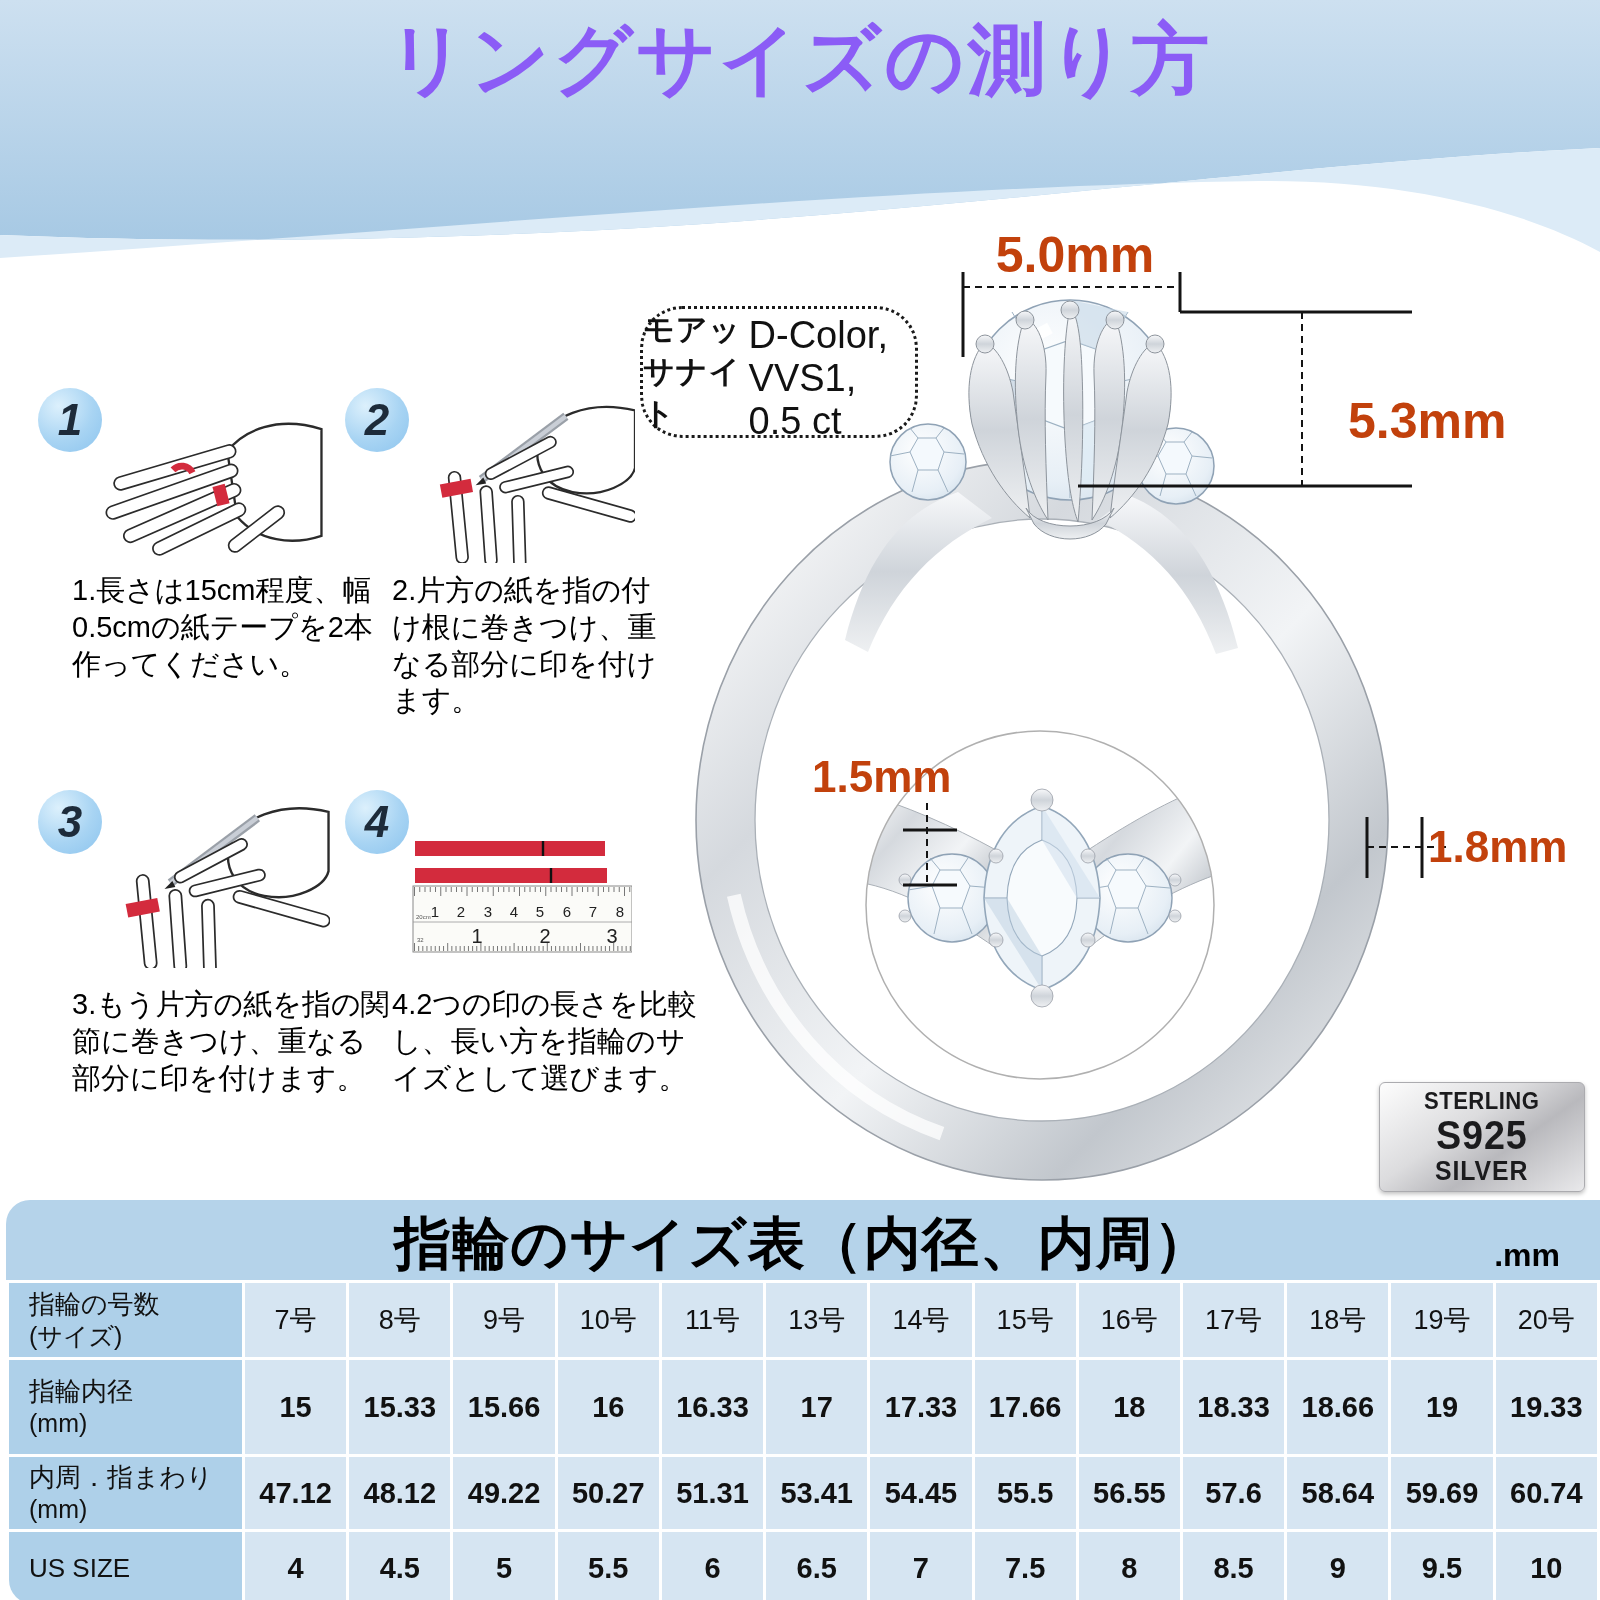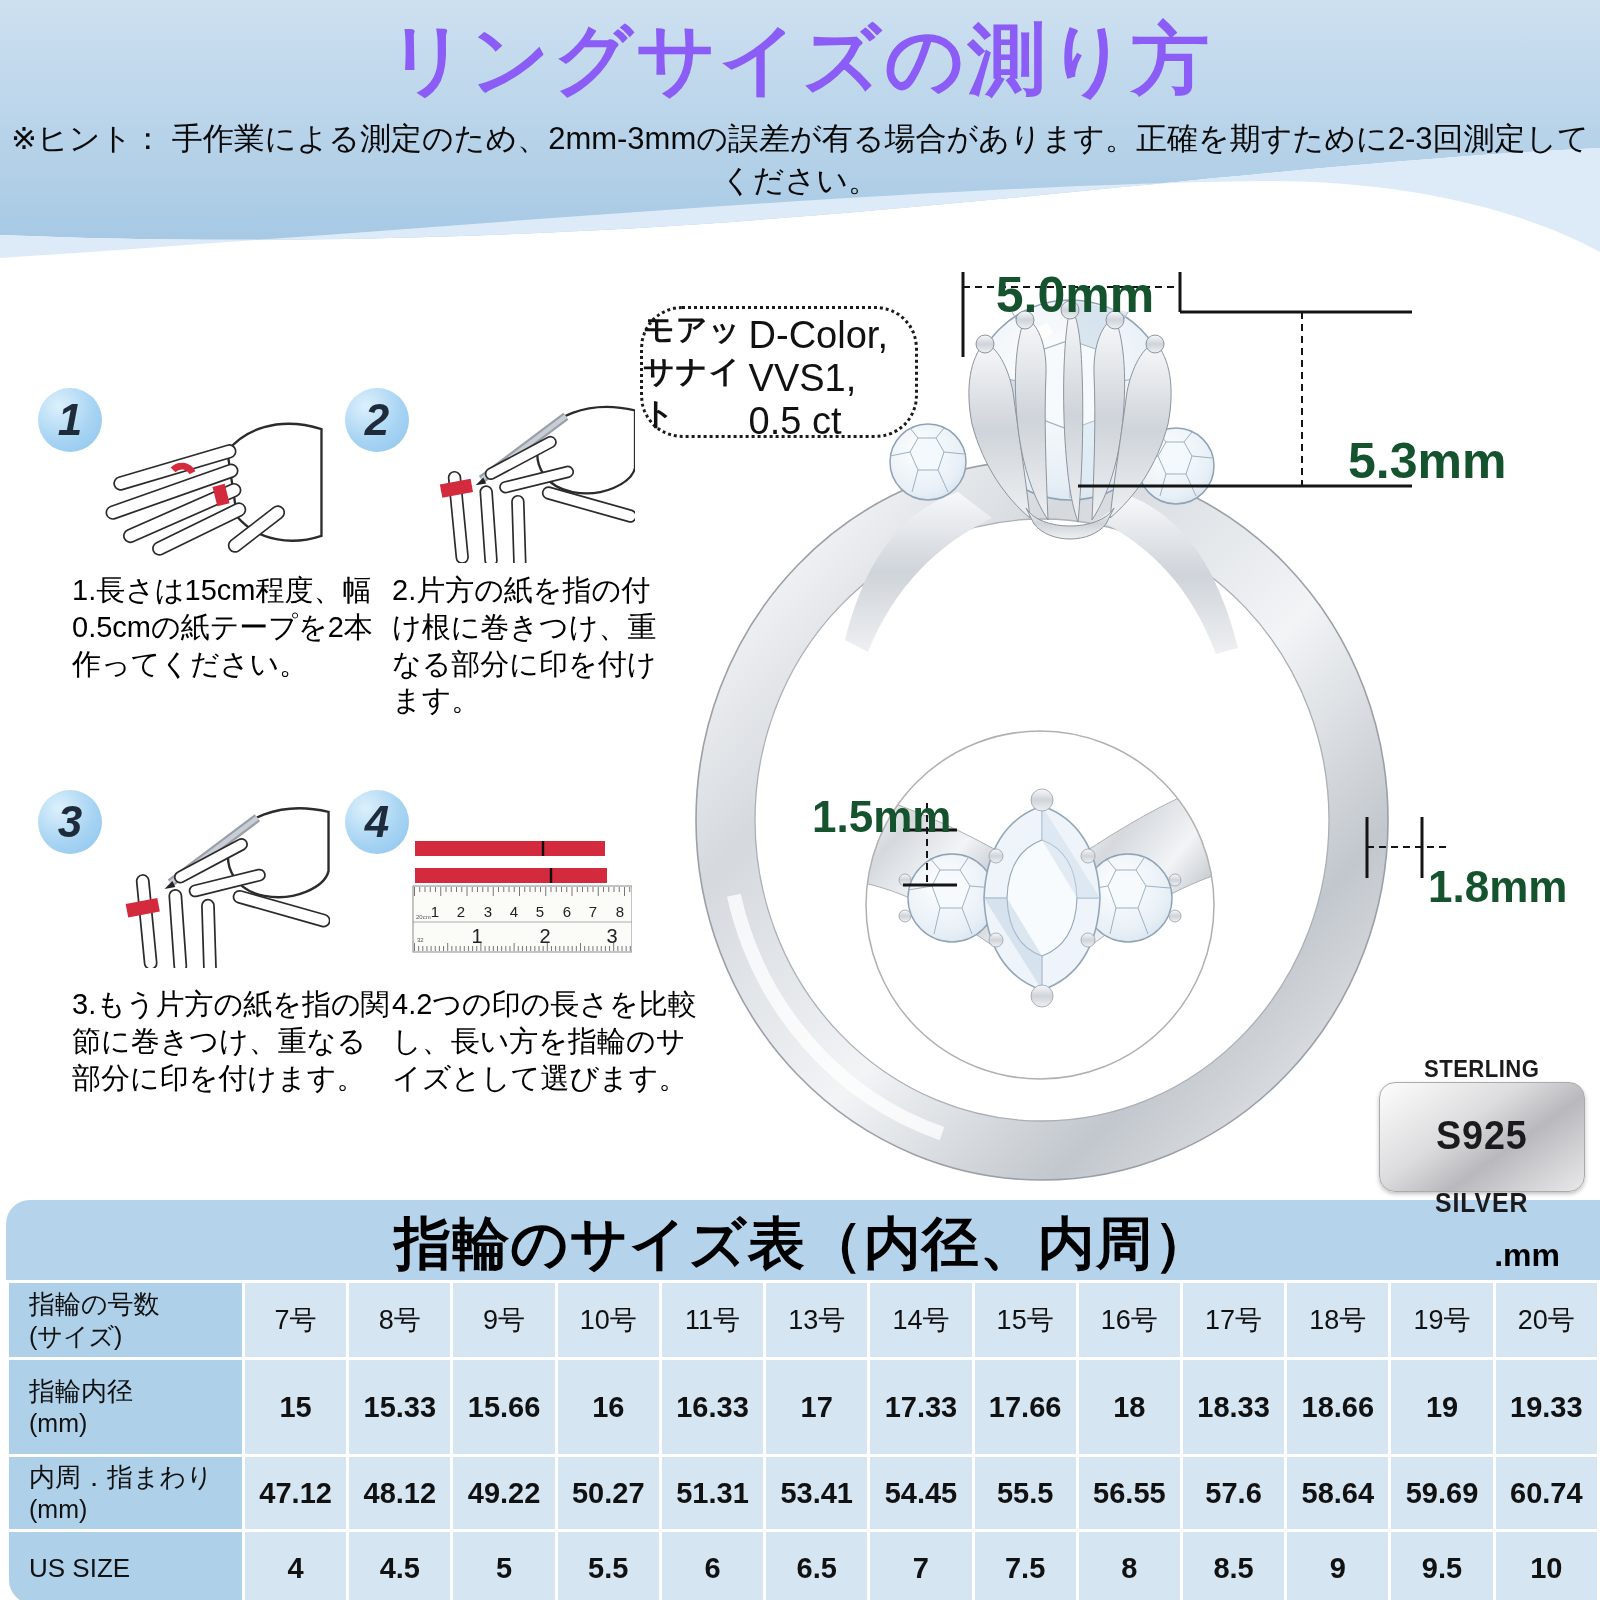--- a/index.html
+++ b/index.html
@@ -22,30 +22,30 @@
   .a4{left:392px;top:806px;width:240px;height:152px;}
   .cap{position:absolute;margin:0;z-index:2;font-size:29px;font-weight:400;line-height:1.27;color:#000;}
   .c1{left:72px;top:572px;width:312px;} .c2{left:392px;top:572px;width:276px;}
   .c3{left:72px;top:986px;width:320px;} .c4{left:392px;top:986px;width:308px;}
   .ring-svg{position:absolute;left:0;top:0;z-index:1;}
   .stone-label{position:absolute;left:640px;top:306px;width:272px;height:126px;z-index:3;
                border:3px dotted #1a1a1a;border-radius:42px;background:#fff;
                display:flex;flex-direction:row;align-items:center;justify-content:center;color:#111;}
   .sl1{font-size:31px;font-weight:700;letter-spacing:1px;}
   .sl2{font-size:38px;font-weight:400;margin-top:12px;}
-  .meas{position:absolute;z-index:3;color:#14532d;font-weight:600;margin-top:40px;}
+  .meas{position:absolute;z-index:3;color:#c2410c;font-weight:600;}
   .m50{left:980px;top:226px;width:190px;text-align:center;font-size:50px;}
   .m53{left:1348px;top:392px;font-size:50px;}
   .m15{left:812px;top:752px;font-size:44px;}
   .m18{left:1428px;top:822px;font-size:44px;}
   .s925{position:absolute;left:1379px;top:1082px;width:204px;height:108px;z-index:3;
-        border-radius:16px;border:1px solid #ababaf;
+        border-radius:6px;border:1px solid #ababaf;
         background:linear-gradient(145deg,#fdfdfd,#dcdcde 40%,#b9b9bd 62%,#e9e9eb);
         box-shadow:0 2px 4px rgba(0,0,0,.25);
-        display:flex;flex-direction:column;align-items:center;justify-content:center;color:#1b1b1d;gap:32px;}
+        display:flex;flex-direction:column;align-items:center;justify-content:center;color:#1b1b1d;}
   .s925 .s1{font-size:24px;font-weight:800;letter-spacing:.5px;transform:scaleX(.92);}
   .s925 .s2{font-size:41px;font-weight:900;letter-spacing:1px;line-height:1.02;transform:scaleX(.92);}
   .s925 .s3{font-size:27px;font-weight:800;letter-spacing:1px;transform:scaleX(.92);}
   .size-table{position:absolute;left:6px;top:1200px;width:1594px;z-index:2;}
   .tt-row{position:relative;height:80px;background:#b5d3ea;border-radius:24px 0 0 0;}
   .tt{position:absolute;left:0;top:6px;width:100%;text-align:center;
       font-size:57px;font-weight:900;color:#000;letter-spacing:1px;}
   .tu{position:absolute;right:40px;bottom:6px;font-size:32px;font-weight:700;color:#000;}
   table.grid{border-collapse:separate;border-spacing:3px 3px;width:100%;margin-top:0;}
   table.grid th{background:#aed0e9;text-align:left;padding-left:20px;font-weight:400;
@@ -68,21 +68,20 @@
         <stop offset="0" stop-color="#cde0f0"></stop>
           <stop offset="1" stop-color="#a7c9e4"></stop>
       </linearGradient>
     </defs>
     <rect width="1600" height="300" fill="#ffffff"></rect>
     <path fill="url(#hdr)" d="M0,0 H1600 V148 C1380,158 1120,190 820,215 C520,240 240,245 0,235 Z"></path>
     <path fill="#dcebf7" d="M0,235 C240,245 520,240 820,215 C1120,190 1380,158 1600,148 L1600,252 C1520,208 1400,180 1260,181 C900,186 450,228 0,258 Z"></path>
   </svg>
 
   <h1 class="title">リングサイズの測り方</h1>
-  <div class="hint">※ヒント： 手作業による測定のため、2mm-3mmの誤差が有る場合があります。正確を期すために2-3回測定してください。</div>
 
   <div class="badge b1">
       <span>1</span>
     </div>
   <div class="badge b2">
       <span>2</span>
     </div>
   <div class="badge b3">
       <span>3</span>
     </div>

